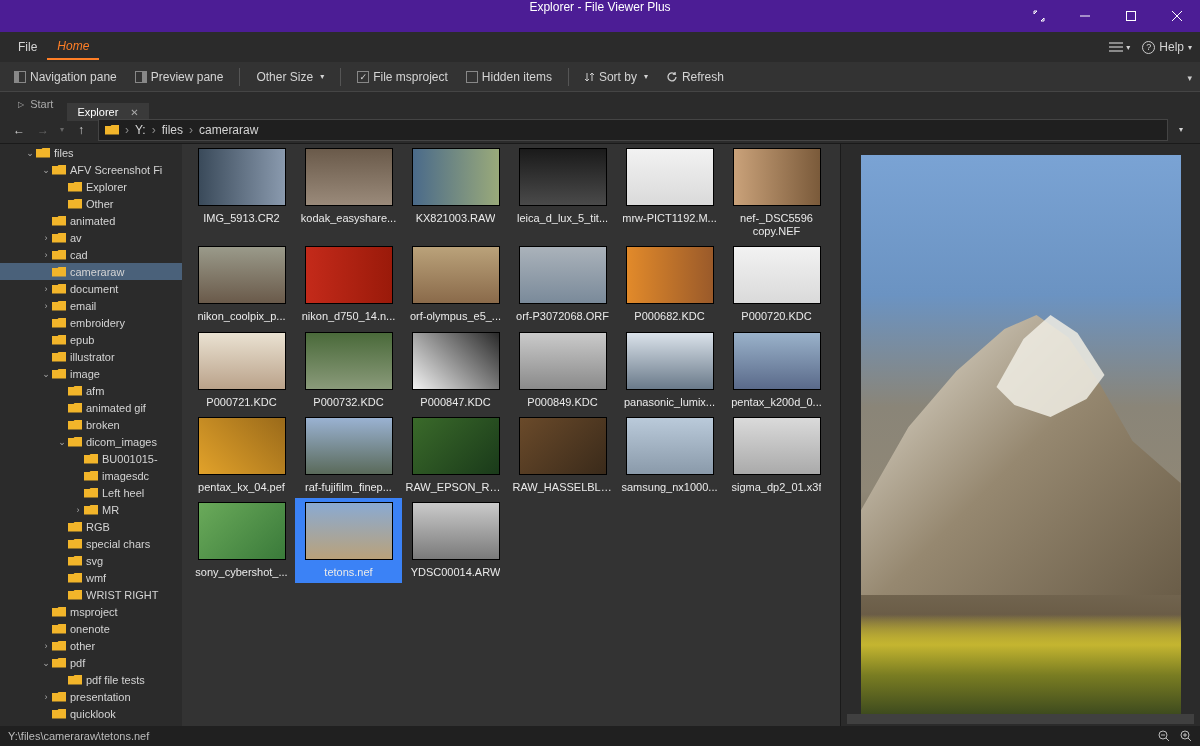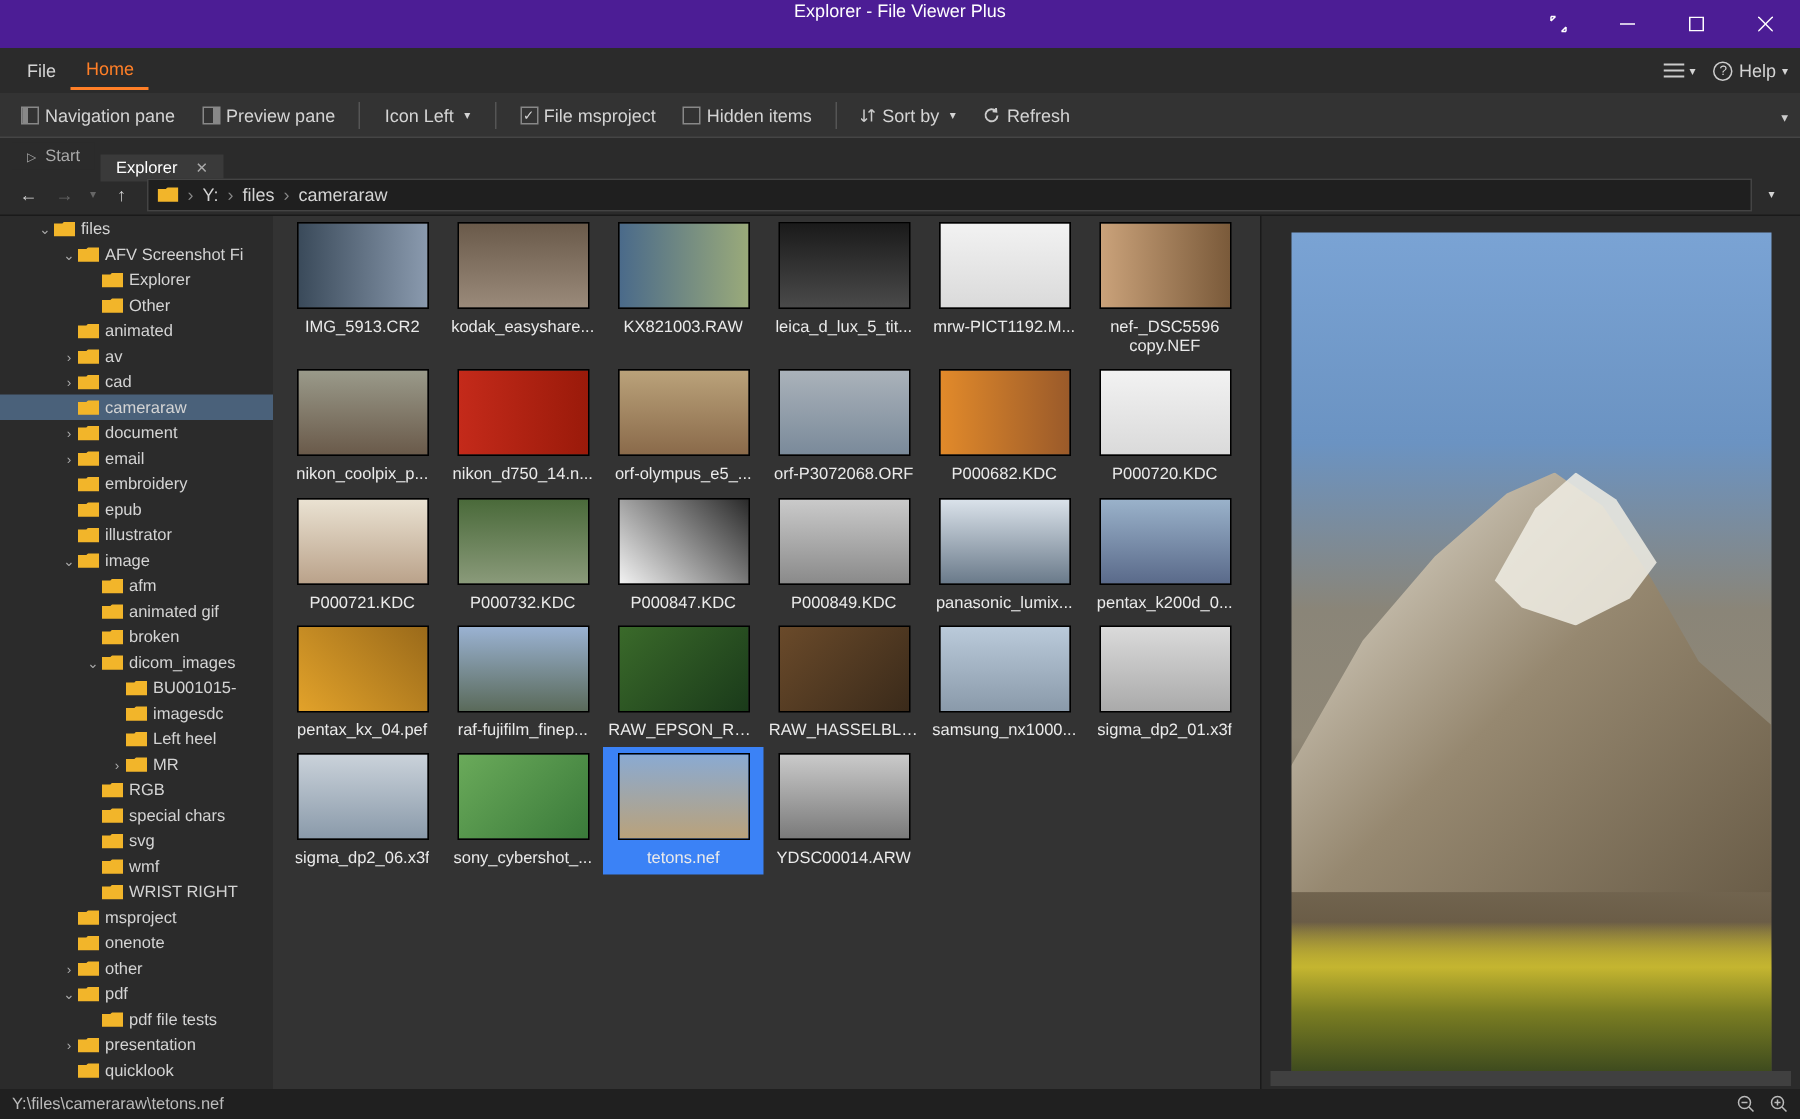--- a/index.html
+++ b/index.html
@@ -3,21 +3,21 @@
 <meta charset="utf-8">
 <style>
 * { margin: 0; padding: 0; box-sizing: border-box; }
 body { font-family: "Segoe UI", sans-serif; background: #1a1a1a; color: #d4d4d4; font-size: 12px; overflow: hidden; width: 1200px; height: 746px; }
 .titlebar { height: 32px; background: #4c1d95; display: flex; align-items: flex-start; justify-content: center; position: relative; }
 .titlebar-title { color: #fff; font-size: 12px; }
 .titlebar-controls { position: absolute; right: 0; display: flex; }
 .titlebar-btn { width: 46px; height: 32px; display: flex; align-items: center; justify-content: center; color: #fff; }
 .menubar { height: 30px; background: #2b2b2b; display: flex; align-items: center; padding: 0 8px; position: relative; }
 .menubar-item { padding: 5px 10px; color: #d4d4d4; }
-.menubar-item.active { color: #ff7f27; border-bottom: 2px solid #ff7f27; }
+.menubar-item.active { color: #ff7f27; border-bottom: 2px solid #ff7f27; font-style: italic; }
 .menubar-right { position: absolute; right: 8px; display: flex; align-items: center; gap: 12px; }
 .toolbar { height: 30px; background: #333333; display: flex; align-items: center; padding: 0 8px; gap: 6px; border-bottom: 1px solid #454545; position:relative;}
 .toolbar-item { display: flex; align-items: center; gap: 4px; padding: 3px 6px; color: #d4d4d4; }
 .toolbar-sep { width: 1px; height: 18px; background: #555; margin: 0 4px; }
 .checkbox { width: 12px; height: 12px; border: 1px solid #888; display: inline-flex; align-items:center; justify-content:center; font-size:9px; color:#d4d4d4;}
 .tabbar { height: 24px; background: #2b2b2b; display: flex; align-items: center; padding: 0 8px; gap: 4px; }
 .tabbar-item { display: flex; align-items: center; gap: 6px; padding: 3px 10px; background: #2b2b2b; color: #aaa; font-size: 11px; }
 .tabbar-item.active { background: #3a3a3a; color: #fff; margin-top: 16px; }
 .navbar { height: 28px; background: #2b2b2b; display: flex; align-items: center; padding: 0 8px; gap: 2px; border-bottom: 1px solid #1a1a1a; }
 .nav-btn { width: 22px; height: 22px; display: flex; align-items: center; justify-content: center; color: #d4d4d4; }
@@ -105,21 +105,21 @@
   <div class="toolbar-item">
       <span style="width:12px;height:12px;border:1px solid #888;display:inline-block;background:linear-gradient(90deg,#888 40%,transparent 40%);"></span>
       <span>Navigation pane</span>
     </div>
   <div class="toolbar-item">
       <span style="width:12px;height:12px;border:1px solid #888;display:inline-block;background:linear-gradient(90deg,transparent 60%,#888 60%);"></span>
       <span>Preview pane</span>
     </div>
   <div class="toolbar-sep"></div>
   <div class="toolbar-item">
-      <span>Icon Left</span>
+      <span>Other Size</span>
       <span style="font-size:8px;margin-left:3px;">▾</span>
     </div>
   <div class="toolbar-sep"></div>
   <div class="toolbar-item">
       <span class="checkbox">✓</span>
       <span>File msproject</span>
     </div>
   <div class="toolbar-item">
       <span class="checkbox"></span>
       <span>Hidden items</span>
@@ -474,24 +474,20 @@
         </div>
         <div class="thumb-cell">
           <div class="thumb-img" style="background: linear-gradient(rgb(186, 202, 218), rgb(138, 154, 170));"></div>
           <div class="thumb-label">samsung_nx1000...</div>
         </div>
         <div class="thumb-cell">
           <div class="thumb-img" style="background: linear-gradient(rgb(218, 218, 218), rgb(170, 170, 170));"></div>
           <div class="thumb-label">sigma_dp2_01.x3f</div>
         </div>
         <div class="thumb-cell">
-          <div class="thumb-img" style="background: linear-gradient(rgb(202, 210, 218), rgb(138, 154, 170));"></div>
-          <div class="thumb-label">sigma_dp2_06.x3f</div>
-        </div>
-        <div class="thumb-cell">
           <div class="thumb-img" style="background: linear-gradient(135deg, rgb(106, 170, 90), rgb(58, 122, 58));"></div>
           <div class="thumb-label">sony_cybershot_...</div>
         </div>
         <div class="thumb-cell selected">
           <div class="thumb-img" style="background: linear-gradient(rgb(138, 170, 210), rgb(186, 162, 122));"></div>
           <div class="thumb-label">tetons.nef</div>
         </div>
         <div class="thumb-cell">
           <div class="thumb-img" style="background: linear-gradient(rgb(202, 202, 202), rgb(122, 122, 122));"></div>
           <div class="thumb-label">YDSC00014.ARW</div>

